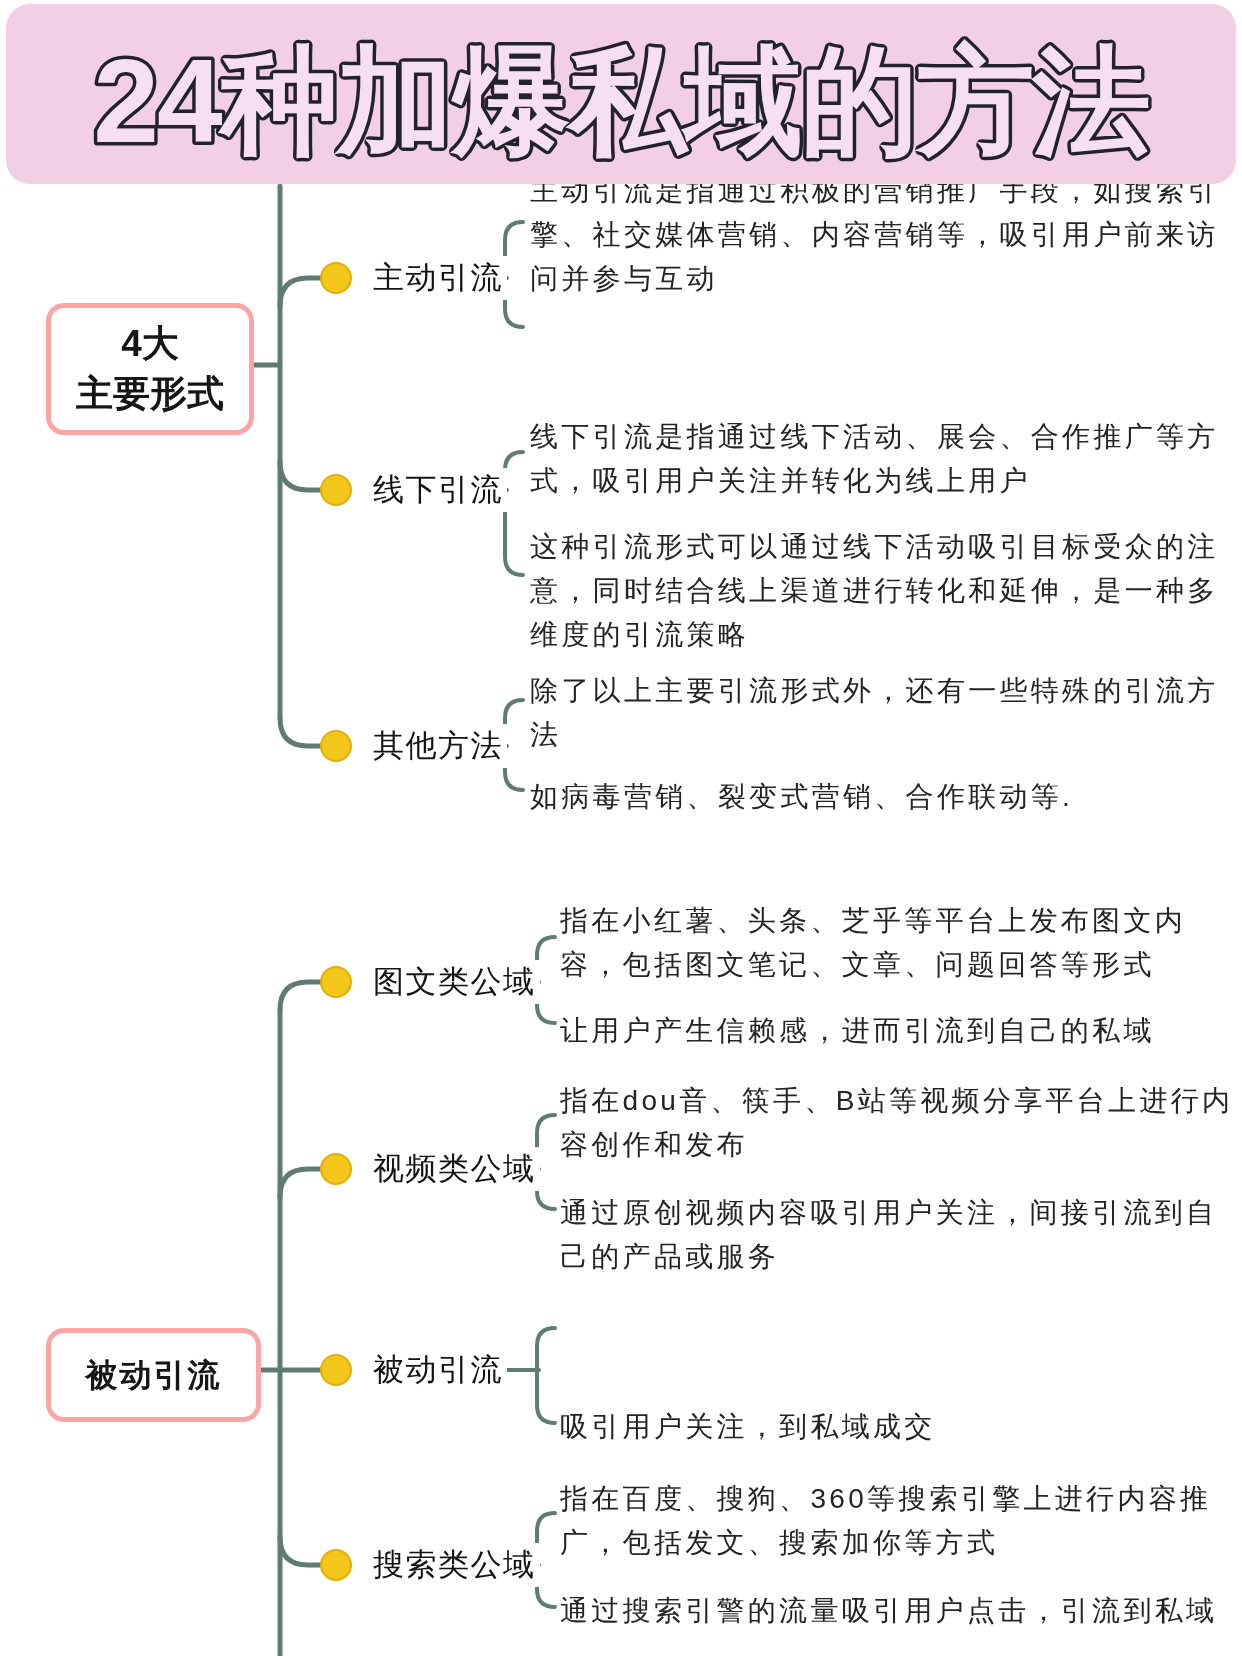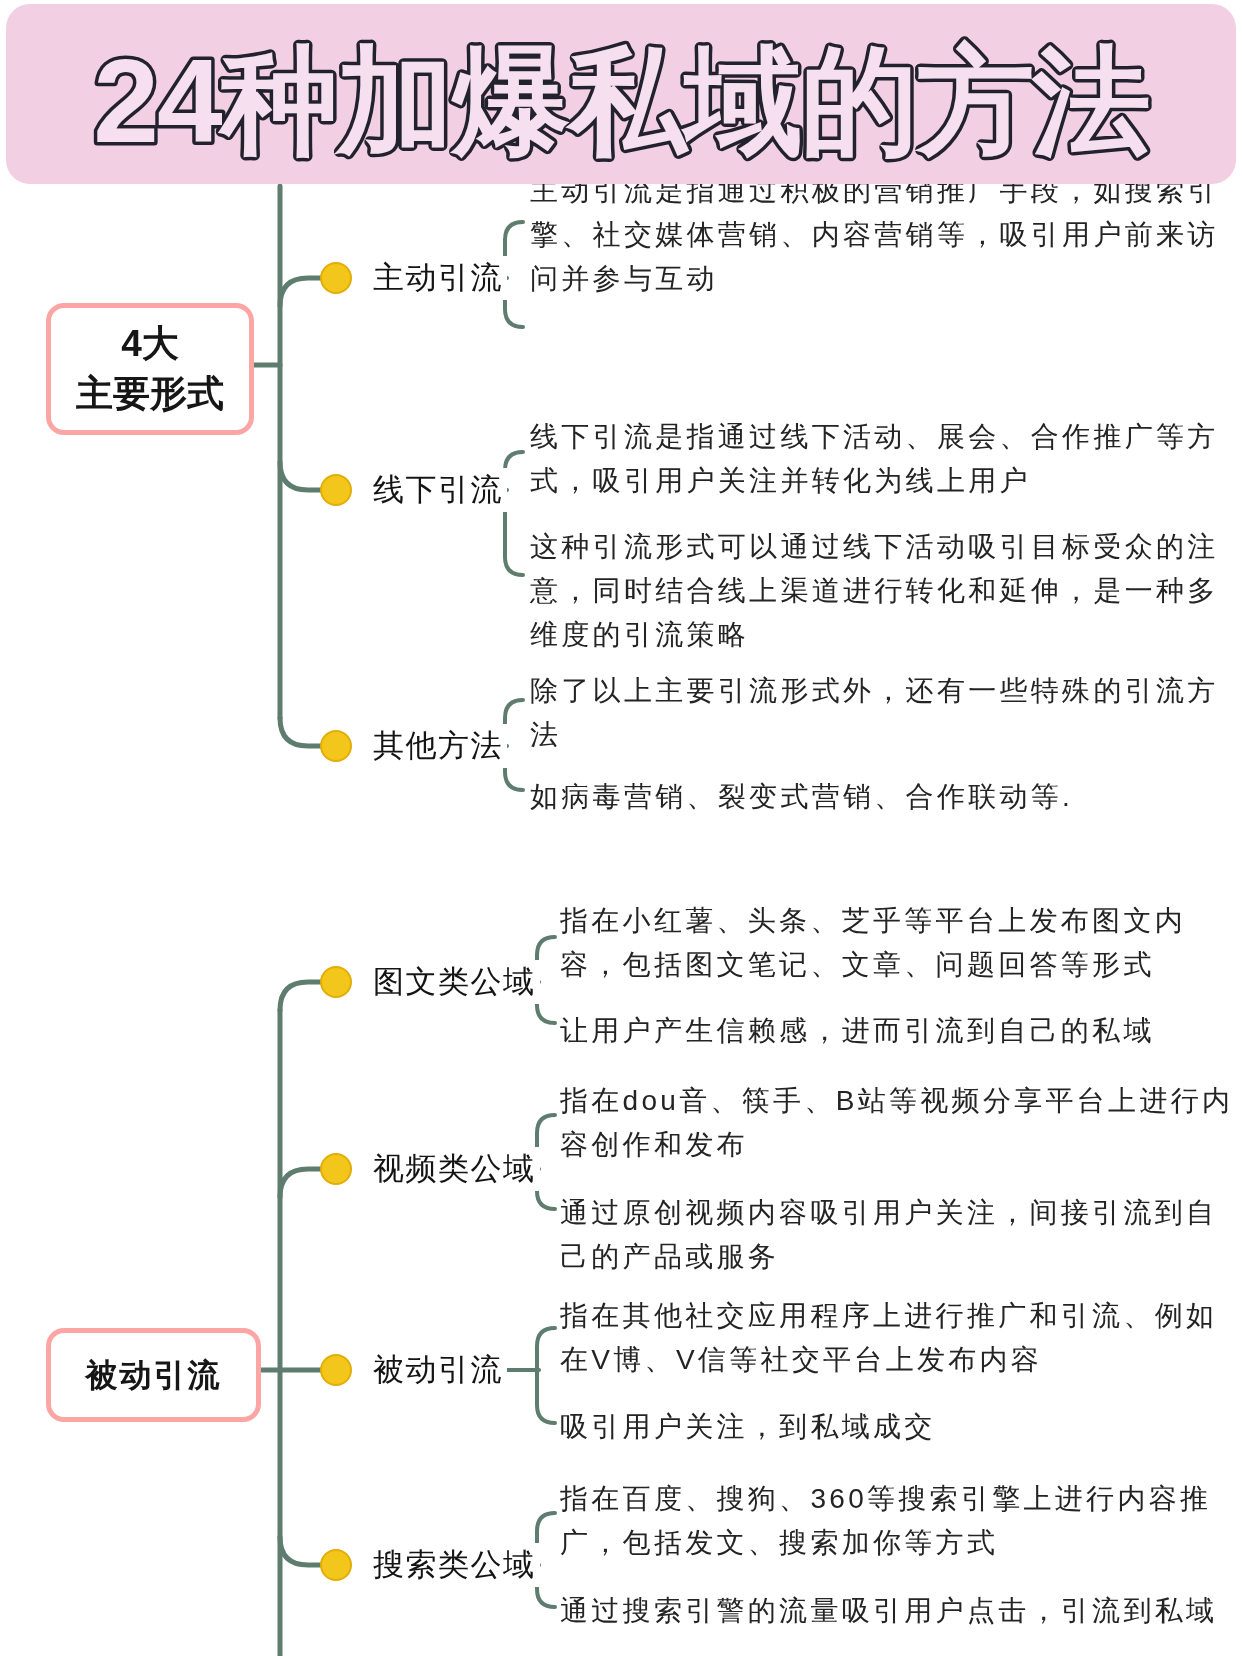--- a/index.html
+++ b/index.html
@@ -122,18 +122,17 @@
   <div class="note note-top" style="top:169px">主动引流是指通过积极的营销推广手段，如搜索引擎、社交媒体营销、内容营销等，吸引用户前来访问并参与互动</div>
   <div class="note note-top" style="top:415px">线下引流是指通过线下活动、展会、合作推广等方式，吸引用户关注并转化为线上用户</div>
   <div class="note note-top" style="top:525px">这种引流形式可以通过线下活动吸引目标受众的注意，同时结合线上渠道进行转化和延伸，是一种多维度的引流策略</div>
   <div class="note note-top" style="top:669px">除了以上主要引流形式外，还有一些特殊的引流方法</div>
   <div class="note note-top" style="top:775px">如病毒营销、裂变式营销、合作联动等.</div>
 
   <div class="note note-bottom" style="top:899px">指在小红薯、头条、芝乎等平台上发布图文内容，包括图文笔记、文章、问题回答等形式</div>
   <div class="note note-bottom" style="top:1009px">让用户产生信赖感，进而引流到自己的私域</div>
   <div class="note note-bottom" style="top:1079px">指在dou音、筷手、B站等视频分享平台上进行内容创作和发布</div>
   <div class="note note-bottom" style="top:1191px">通过原创视频内容吸引用户关注，间接引流到自己的产品或服务</div>
-  <div class="note note-bottom" style="top:1294px">指在其他社交应用程序上进行推广和引流、例如在V博、V信等社交平台上发布内容</div>
   <div class="note note-bottom" style="top:1405px">吸引用户关注，到私域成交</div>
   <div class="note note-bottom" style="top:1477px">指在百度、搜狗、360等搜索引擎上进行内容推广，包括发文、搜索加你等方式</div>
   <div class="note note-bottom" style="top:1589px">通过搜索引警的流量吸引用户点击，引流到私域</div>
 
 </div>
 
 </body></html>

